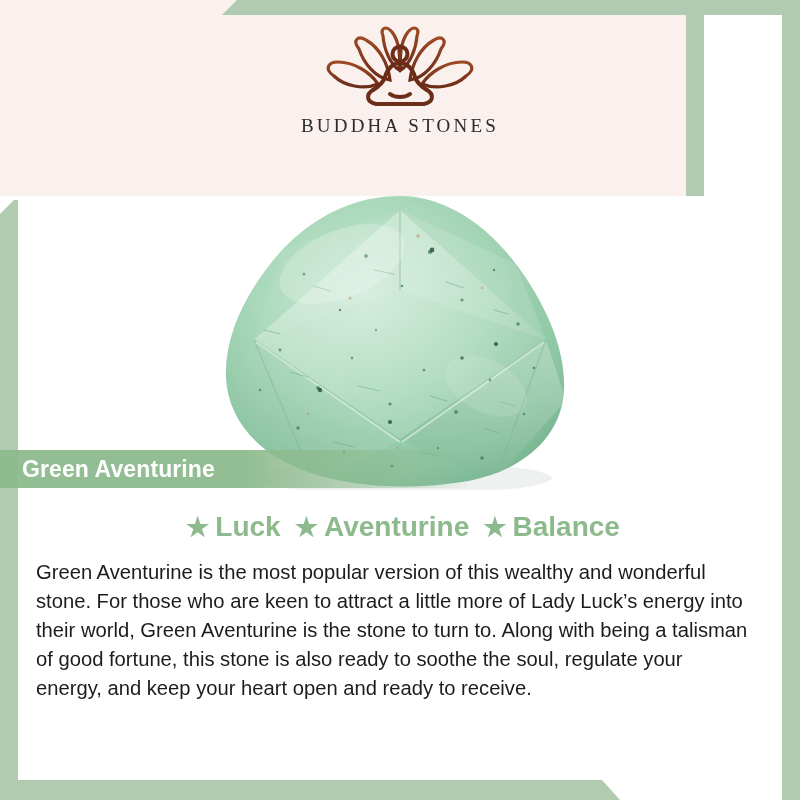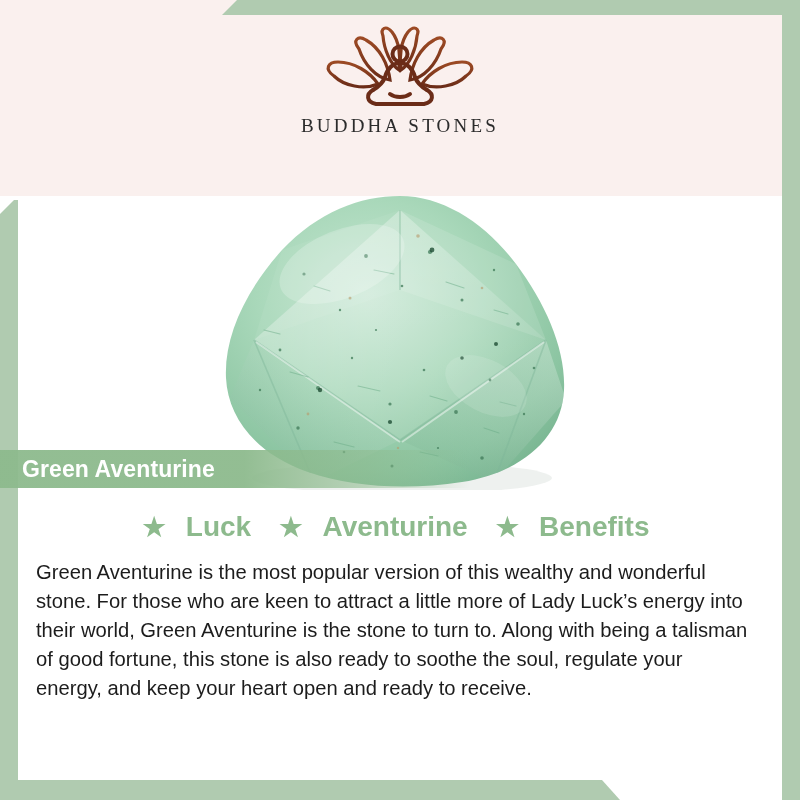--- a/index.html
+++ b/index.html
@@ -56,21 +56,21 @@
     height: 20px;
     background: #faf0ee;
     z-index: -1;
   }
 
   
   .header {
     position: absolute;
     top: 0;
     left: 0;
-    width: 800px;
+    width: 704px;
     height: 196px;
     background: #faf0ee;
   }
   .header-clip-right {
     position: absolute;
     top: 0;
     right: 0;
     width: 18px;
     height: 196px;
     background: #b0cbb0;
@@ -185,21 +185,21 @@
   .keywords {
     margin-top: 19px;
     text-align: center;
     font-family: "Liberation Sans Narrow", "Liberation Sans", sans-serif;
     font-weight: bold;
     font-size: 28px;
     color: #8dba8d;
     white-space: nowrap;
   }
   .keywords .kw {
-    margin: 0 18px;
+    margin: 0 4px;
   }
   .keywords .star {
     color: #8dba8d;
     font-size: 26px;
     margin: 0 2px 0 10px;
   }
 
   .paragraph {
     margin: 14px 18px 0 18px;
     font-family: "Liberation Sans Narrow", "Liberation Sans", sans-serif;
@@ -390,19 +390,19 @@
       </g>
     </svg>
   </div>
 
   <div class="name-banner">
     <span class="name-text">Green Aventurine</span>
   </div>
 
   <div class="body-section">
     <div class="keywords">
-      <span class="star">★</span><span class="kw">Luck</span><span class="star">★</span><span class="kw">Aventurine</span><span class="star">★</span><span class="kw">Benefits</span>
+      <span class="star">★</span><span class="kw">Luck</span><span class="star">★</span><span class="kw">Aventurine</span><span class="star">★</span><span class="kw">Balance</span>
     </div>
 
     <p class="paragraph">Green Aventurine is the most popular version of this wealthy and wonderful stone. For those who are keen to attract a little more of Lady Luck’s energy into their world, Green Aventurine is the stone to turn to. Along with being a talisman of good fortune, this stone is also ready to soothe the soul, regulate your energy, and keep your heart open and ready to receive.</p>
   </div>
 
 </div>
 
 </body></html>

